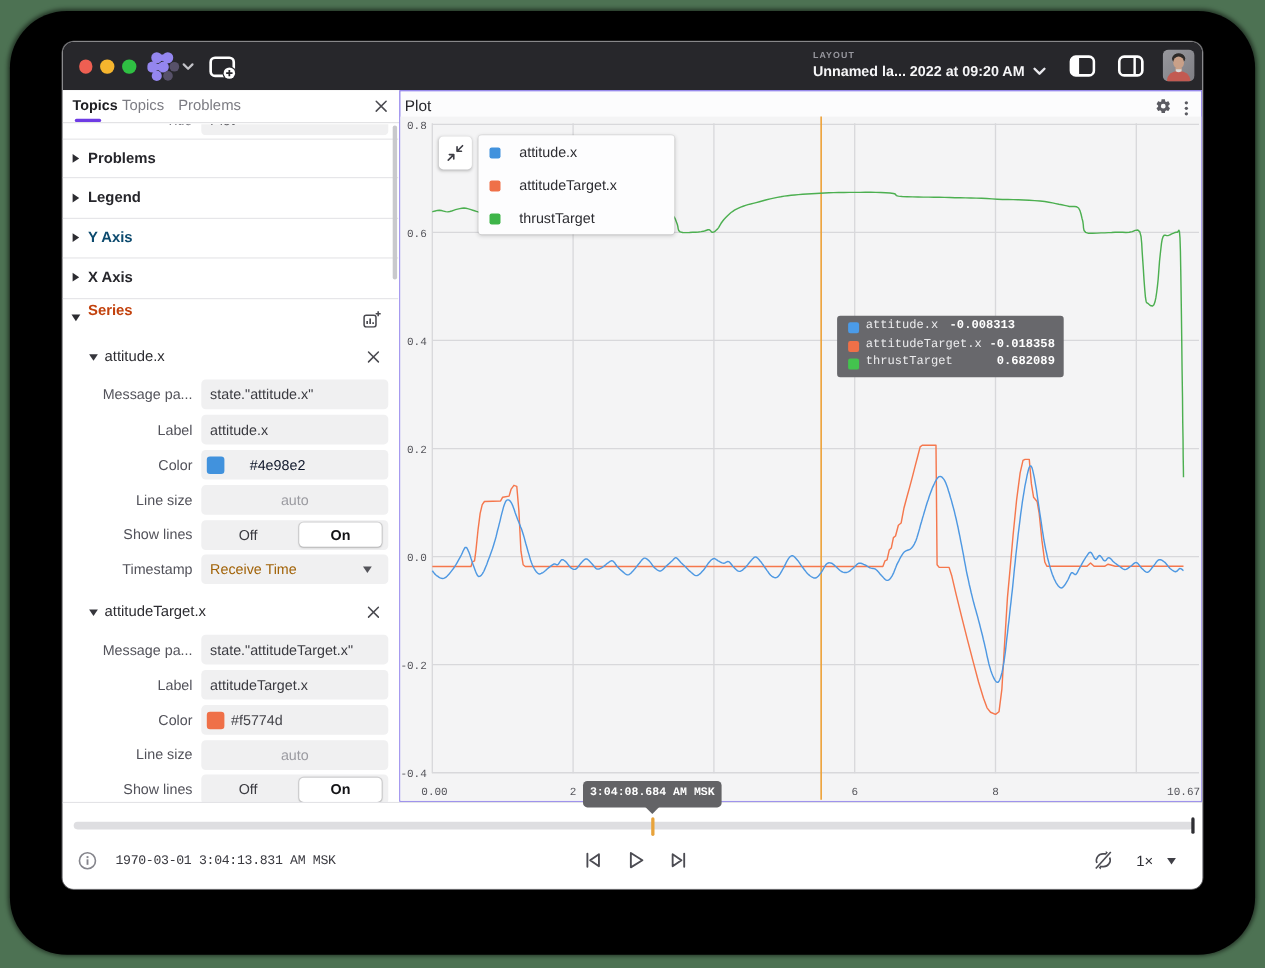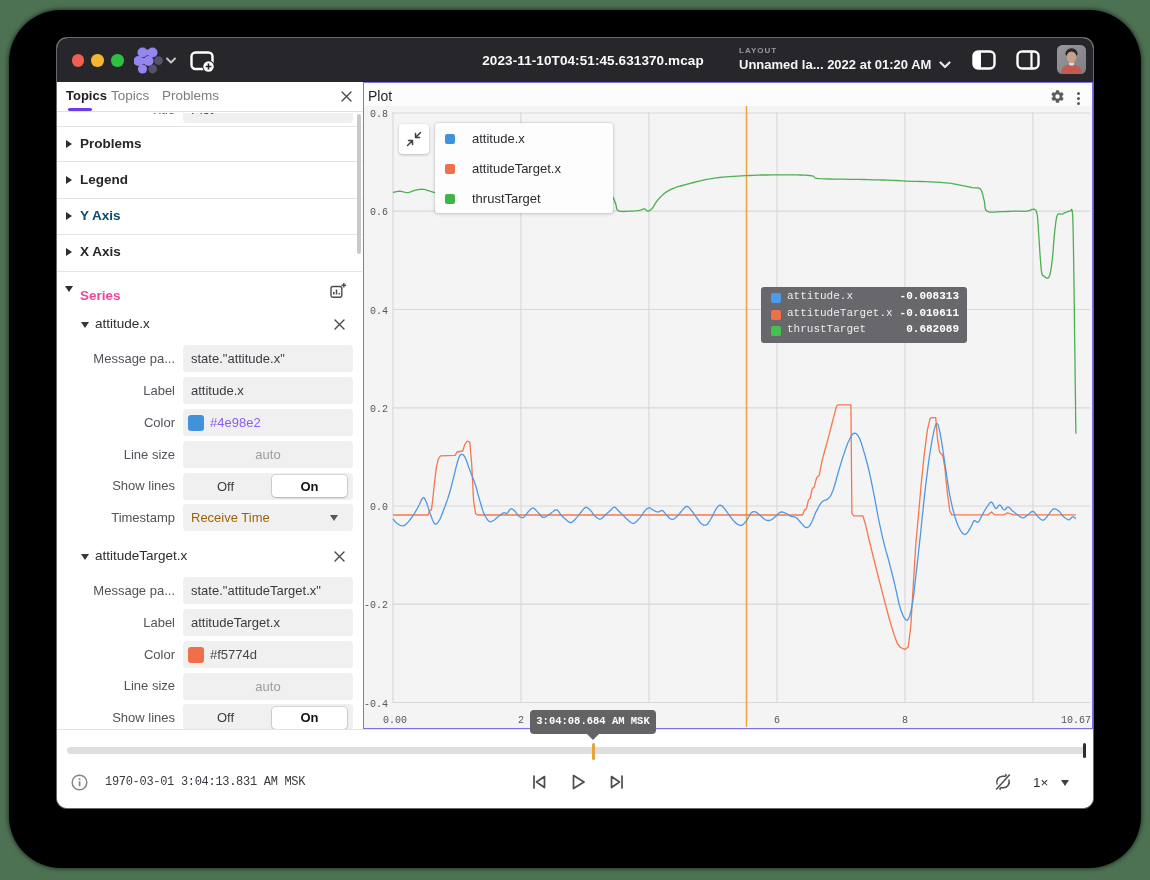--- a/index.html
+++ b/index.html
@@ -30,23 +30,22 @@
     </svg>
 <svg class="abs" style="left:108px;top:18px" width="12" height="9">
       <path d="M2 2.5 L6 6.5 L10 2.5" stroke="#c3c3c8" stroke-width="2" fill="none" stroke-linecap="round" stroke-linejoin="round"></path>
     </svg>
 <svg class="abs" style="left:133px;top:13px" width="26" height="22" viewBox="0 0 26 22">
 <rect x="1.5" y="1.5" width="21" height="16.5" rx="4" fill="none" stroke="#fff" stroke-width="2.4"></rect>
 <circle cx="18.5" cy="15.5" r="6.2" fill="#27272b"></circle>
 <circle cx="18.5" cy="15.5" r="5.2" fill="#fff"></circle>
 <path d="M18.5 12.6 v5.8 M15.6 15.5 h5.8" stroke="#27272b" stroke-width="1.6"></path>
 </svg>
-<div class="abs" style="left:400px;top:15px;width:272px;text-align:center;font:600 13.5px 'Liberation Sans',sans-serif;color:#fbfbfc;letter-spacing:0.1px">2023-11-10T04:51:45.631370.mcap</div>
 <div class="abs" style="left:682px;top:8px;font:700 8px 'Liberation Sans',sans-serif;color:#98989f;letter-spacing:1px">LAYOUT</div>
-<div class="abs" style="left:682px;top:19px;font:600 13px 'Liberation Sans',sans-serif;color:#f6f6f8">Unnamed la... 2022 at 01:20 AM</div>
+<div class="abs" style="left:682px;top:19px;font:600 13px 'Liberation Sans',sans-serif;color:#f6f6f8">Unnamed la... 2022 at 09:20 AM</div>
 <svg class="abs" style="left:881px;top:22px" width="14" height="10">
       <path d="M2.5 2.5 L7 7 L11.5 2.5" stroke="#e8e8ec" stroke-width="2.2" fill="none" stroke-linecap="round" stroke-linejoin="round"></path>
     </svg>
 <svg class="abs" style="left:915px;top:12px" width="24" height="20" viewBox="0 0 24 20">
 <rect x="1.5" y="1.5" width="21" height="17" rx="4.5" fill="none" stroke="#fff" stroke-width="2.4"></rect>
 <path d="M2 5 a3.5 3.5 0 0 1 3.5 -3.5 H9 V18.5 H5.5 A3.5 3.5 0 0 1 2 15z" fill="#fff"></path>
 </svg>
 <svg class="abs" style="left:959px;top:12px" width="24" height="20" viewBox="0 0 24 20">
 <rect x="1.5" y="1.5" width="21" height="17" rx="4.5" fill="none" stroke="#fff" stroke-width="2.4"></rect>
 <line x1="15.5" y1="2" x2="15.5" y2="18" stroke="#fff" stroke-width="2.2"></line>
@@ -88,21 +87,21 @@
     </div>
 <div style="position:absolute;left:9px;top:102.0px;width:0;height:0;border-left:6px solid #2c2c31;border-top:4.5px solid transparent;border-bottom:4.5px solid transparent"></div>
 <div class="abs" style="left:23px;top:98.0px;font:600 13.5px 'Liberation Sans',sans-serif;color:#26262b">Problems</div>
 <div style="position:absolute;left:9px;top:138.0px;width:0;height:0;border-left:6px solid #2c2c31;border-top:4.5px solid transparent;border-bottom:4.5px solid transparent"></div>
 <div class="abs" style="left:23px;top:134.0px;font:600 13.5px 'Liberation Sans',sans-serif;color:#26262b">Legend</div>
 <div style="position:absolute;left:9px;top:174.0px;width:0;height:0;border-left:6px solid #2c2c31;border-top:4.5px solid transparent;border-bottom:4.5px solid transparent"></div>
 <div class="abs" style="left:23px;top:170.0px;font:600 13.5px 'Liberation Sans',sans-serif;color:#0c4a6e">Y Axis</div>
 <div style="position:absolute;left:9px;top:209.5px;width:0;height:0;border-left:6px solid #2c2c31;border-top:4.5px solid transparent;border-bottom:4.5px solid transparent"></div>
 <div class="abs" style="left:23px;top:205.5px;font:600 13.5px 'Liberation Sans',sans-serif;color:#26262b">X Axis</div>
 <div style="position:absolute;left:8px;top:248.0px;width:0;height:0;border-top:6px solid #2c2c31;border-left:4.5px solid transparent;border-right:4.5px solid transparent"></div>
-<div class="abs" style="left:23px;top:250px;font:600 13.5px 'Liberation Sans',sans-serif;color:#ec4899">Series</div>
+<div class="abs" style="left:23px;top:236px;font:600 13.5px 'Liberation Sans',sans-serif;color:#c2410c">Series</div>
 <div class="abs" style="left:0;top:88.0px;width:305px;height:1px;background:#e4e4e7"></div>
 <div class="abs" style="left:0;top:123.0px;width:305px;height:1px;background:#e4e4e7"></div>
 <div class="abs" style="left:0;top:159.5px;width:305px;height:1px;background:#e4e4e7"></div>
 <div class="abs" style="left:0;top:196.0px;width:305px;height:1px;background:#e4e4e7"></div>
 <div class="abs" style="left:0;top:232.5px;width:305px;height:1px;background:#e4e4e7"></div>
 <svg class="abs" style="left:273px;top:243.5px" width="17" height="16" viewBox="0 0 17 16">
 <rect x="1" y="4.5" width="10.8" height="10.8" rx="2" fill="none" stroke="#4a4a50" stroke-width="1.4"></rect>
 <path d="M3.8 12.5 v-2.6 M6.5 12.5 v-5 M9.2 12.5 v-1.6" stroke="#4a4a50" stroke-width="1.5"></path>
 <path d="M13.8 0.9 v4.6 M11.5 3.2 h4.6" stroke="#4a4a50" stroke-width="1.4"></path>
 </svg>
@@ -113,21 +112,21 @@
     </svg>
 <div style="position:absolute;left:126px;top:307px;width:170px;height:27px;background:#f0f0f1;border-radius:4px"></div>
 <div style="position:absolute;left:-12px;top:312.5px;width:130px;text-align:right;font:13px 'Liberation Sans',sans-serif;color:#52525a;white-space:nowrap">Message pa...</div>
 <div style="position:absolute;left:134px;top:313px;font:400 13px 'Liberation Sans',sans-serif;color:#3a3a40;white-space:nowrap">state."attitude.x"</div>
 <div style="position:absolute;left:126px;top:339px;width:170px;height:27px;background:#f0f0f1;border-radius:4px"></div>
 <div style="position:absolute;left:-12px;top:344.5px;width:130px;text-align:right;font:13px 'Liberation Sans',sans-serif;color:#52525a;white-space:nowrap">Label</div>
 <div style="position:absolute;left:134px;top:345px;font:400 13px 'Liberation Sans',sans-serif;color:#3a3a40;white-space:nowrap">attitude.x</div>
 <div style="position:absolute;left:126px;top:371px;width:170px;height:27px;background:#f0f0f1;border-radius:4px"></div>
 <div style="position:absolute;left:-12px;top:376.5px;width:130px;text-align:right;font:13px 'Liberation Sans',sans-serif;color:#52525a;white-space:nowrap">Color</div>
 <div style="position:absolute;left:131px;top:376.5px;width:16px;height:16px;background:#4192dd;border-radius:3px"></div>
-<div style="position:absolute;left:153px;top:377px;font:400 13px 'Liberation Sans',sans-serif;color:#8b5cf6;white-space:nowrap">#4e98e2</div>
+<div style="position:absolute;left:170px;top:377px;font:400 13px 'Liberation Sans',sans-serif;color:#0f172a;white-space:nowrap">#4e98e2</div>
 <div style="position:absolute;left:126px;top:403px;width:170px;height:27px;background:#f0f0f1;border-radius:4px"></div>
 <div style="position:absolute;left:-12px;top:408.5px;width:130px;text-align:right;font:13px 'Liberation Sans',sans-serif;color:#52525a;white-space:nowrap">Line size</div>
 <div style="position:absolute;left:126px;top:409px;width:170px;text-align:center;font:13px 'Liberation Sans',sans-serif;color:#9b9ba1">auto</div>
 <div style="position:absolute;left:126px;top:434.5px;width:170px;height:27px;background:#f0f0f1;border-radius:4px"></div>
 <div style="position:absolute;left:-12px;top:440.0px;width:130px;text-align:right;font:13px 'Liberation Sans',sans-serif;color:#52525a;white-space:nowrap">Show lines</div>
 <div style="position:absolute;left:215px;top:437.0px;width:75px;height:22px;background:#fff;border-radius:4px;box-shadow:0 0 0 1px rgba(0,0,0,0.10),0 1px 2px rgba(0,0,0,0.18)"></div>
 <div style="position:absolute;left:126px;top:440.5px;width:85px;text-align:center;font:13px 'Liberation Sans',sans-serif;color:#3c3c42">Off</div>
 <div style="position:absolute;left:215px;top:440.5px;width:75px;text-align:center;font:600 13px 'Liberation Sans',sans-serif;color:#121215">On</div>
 <div style="position:absolute;left:126px;top:466px;width:170px;height:27px;background:#f0f0f1;border-radius:4px"></div>
 <div style="position:absolute;left:-12px;top:471.5px;width:130px;text-align:right;font:13px 'Liberation Sans',sans-serif;color:#52525a;white-space:nowrap">Timestamp</div>
@@ -207,24 +206,24 @@
 <div class="abs" style="left:378px;top:85px;width:178px;height:90px;background:#fdfdfe;border-radius:3px;box-shadow:0 0 0 1px rgba(0,0,0,0.06),0 1px 4px rgba(0,0,0,0.16)"></div>
 <div class="abs" style="left:388px;top:96px;width:10px;height:10px;border-radius:2px;background:#4192dd"></div>
 <div style="position:absolute;left:415px;top:93px;font:400 13px 'Liberation Sans',sans-serif;color:#2c2c31;white-space:nowrap">attitude.x</div>
 <div class="abs" style="left:388px;top:126px;width:10px;height:10px;border-radius:2px;background:#ef7048"></div>
 <div style="position:absolute;left:415px;top:123px;font:400 13px 'Liberation Sans',sans-serif;color:#2c2c31;white-space:nowrap">attitudeTarget.x</div>
 <div class="abs" style="left:388px;top:156px;width:10px;height:10px;border-radius:2px;background:#3eb549"></div>
 <div style="position:absolute;left:415px;top:153px;font:400 13px 'Liberation Sans',sans-serif;color:#2c2c31;white-space:nowrap">thrustTarget</div>
 <div class="abs" style="left:704px;top:249px;width:206px;height:56px;background:#68686c;border-radius:3px"></div>
 <div class="abs" style="left:714px;top:255.0px;width:10px;height:10px;border-radius:2px;background:#4b9be8"></div>
 <div class="abs" style="left:730px;top:252.0px;font:11px 'Liberation Mono',monospace;color:#ececee;white-space:pre">attitude.x</div>
-<div class="abs" style="left:770px;top:252.0px;width:132px;text-align:right;font:700 11px 'Liberation Mono',monospace;color:#fff">-0.008313</div>
+<div class="abs" style="left:770px;top:252.0px;width:132px;text-align:center;font:700 11px 'Liberation Mono',monospace;color:#fff">-0.008313</div>
 <div class="abs" style="left:714px;top:271.5px;width:10px;height:10px;border-radius:2px;background:#ef7048"></div>
 <div class="abs" style="left:730px;top:268.5px;font:11px 'Liberation Mono',monospace;color:#ececee;white-space:pre">attitudeTarget.x</div>
-<div class="abs" style="left:770px;top:268.5px;width:132px;text-align:right;font:700 11px 'Liberation Mono',monospace;color:#fff">-0.010611</div>
+<div class="abs" style="left:770px;top:268.5px;width:132px;text-align:right;font:700 11px 'Liberation Mono',monospace;color:#fff">-0.018358</div>
 <div class="abs" style="left:714px;top:288.0px;width:10px;height:10px;border-radius:2px;background:#43c34e"></div>
 <div class="abs" style="left:730px;top:285.0px;font:11px 'Liberation Mono',monospace;color:#ececee;white-space:pre">thrustTarget</div>
 <div class="abs" style="left:770px;top:285.0px;width:132px;text-align:right;font:700 11px 'Liberation Mono',monospace;color:#fff">0.682089</div>
 <div class="abs" style="left:0;top:691px;width:1036px;height:79px;background:#fff;border-top:1px solid #e3e3e6"></div>
 <div class="abs" style="left:10px;top:709px;width:1018px;height:7px;background:#dedee1;border-radius:3.5px"></div>
 <div class="abs" style="left:1026px;top:705px;width:3px;height:15px;background:#2e2e33;border-radius:1.5px"></div>
 <div class="abs" style="left:534.5px;top:705px;width:3px;height:17px;background:#e8a33b;border-radius:1.5px"></div>
 <div class="abs" style="left:473px;top:672px;width:126px;height:24px;background:#636366;border-radius:4px"></div>
 <div class="abs" style="left:529px;top:695px;width:0;height:0;border-left:7px solid transparent;border-right:7px solid transparent;border-top:7px solid #636366"></div>
 <div class="abs" style="left:473px;top:677px;width:126px;text-align:center;font:700 10.5px 'Liberation Mono',monospace;color:#fff">3:04:08.684 AM MSK</div>

